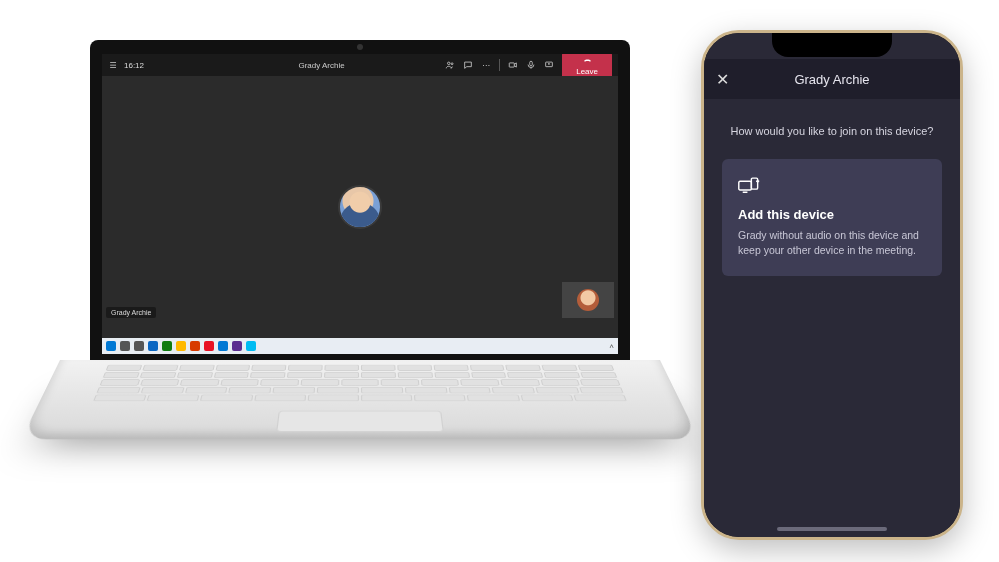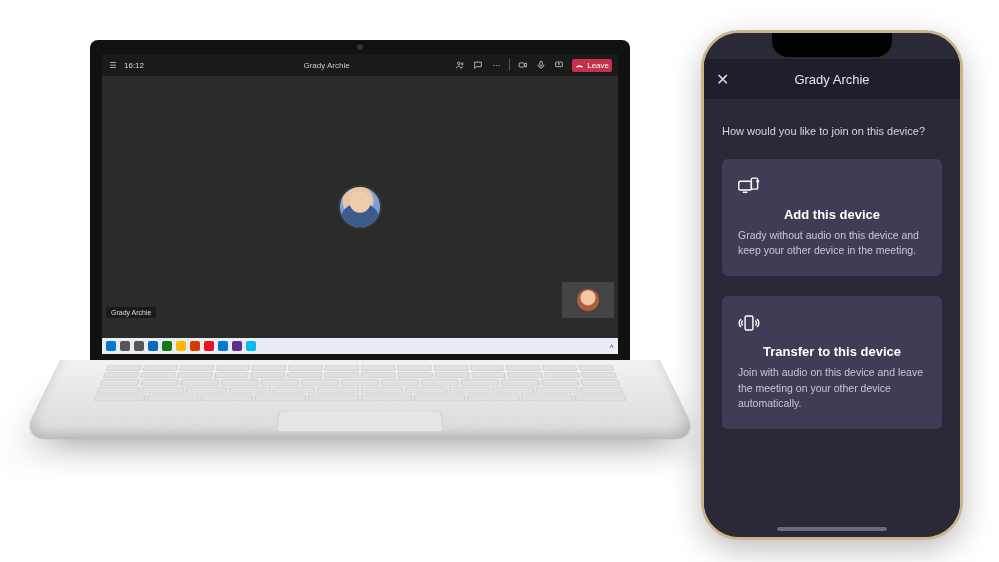--- a/index.html
+++ b/index.html
@@ -52,23 +52,23 @@
     gap: 6px;
   }
   .teams-topbar .left { display:flex; align-items:center; gap:6px; width:90px;}
   .teams-topbar .center { flex:1; text-align:center; color:#ccc;}
   .teams-topbar .right { display:flex; align-items:center; gap:8px; }
   .topbar-icon { width:10px; height:10px; display:flex; align-items:center; justify-content:center; color:#ccc;}
   .leave-btn {
     background:#c4314b;
     color:#fff;
     border-radius:2px;
-    padding:2px 3px;
+    padding:2px 14px;
     font-size:8px;
-    display:flex; align-items:center; gap:3px;
+    display:flex; align-items:center; gap:3px;flex-direction:column;
   }
   .leave-btn .micon{font-size:8px;}
 
   .teams-stage {
     position: absolute;
     top:22px; left:0; right:0; bottom:16px;
     background:#2b2b2b;
   }
   .center-avatar {
     position:absolute;
@@ -162,32 +162,32 @@
     background:#1f1e2b;
     position:relative;
     font-size:13px;
   }
   .phone-close{
     position:absolute; left:12px; top:50%; transform:translateY(-50%);
     font-size:16px; color:#ddd; cursor:pointer;
   }
   .phone-body{padding:26px 18px 10px;}
   .phone-prompt{
-    text-align:left; font-size:11px; color:#d6d5e0; margin-bottom:22px;
+    text-align:center; font-size:11px; color:#d6d5e0; margin-bottom:22px;
   }
   .phone-card{
     background:#3e3d55;
     border-radius:6px;
     padding:18px 16px 18px;
     margin-bottom:20px;
   }
   .phone-card .card-icon{
     width:20px;height:18px;color:#fff;margin-bottom:12px;display:block;
   }
-  .card-title{font-weight:600;font-size:13px;margin-bottom:6px;color:#fff;text-align:center;}
+  .card-title{font-weight:600;font-size:13px;margin-bottom:6px;color:#fff;}
   .card-desc{font-size:10.5px;line-height:1.45;color:#c8c7d6;}
   .home-indicator{
     position:absolute; bottom:6px; left:50%; transform:translateX(-50%);
     width:110px; height:4px; border-radius:3px; background:#6b6a7a;
   }
 
   svg{display:block}
 </style>
 </head>
 <body>
@@ -373,27 +373,16 @@
             <rect x="1" y="5" width="16" height="11" rx="1.5"></rect>
             <path d="M6 19h6"></path>
             <rect x="17" y="1" width="8" height="14" rx="1.5"></rect>
             <path d="M23 5h4M25 3v4" stroke="#fff"></path>
           </svg>
         </span>
         <div class="card-title">Add this device</div>
         <div class="card-desc">Grady without audio on this device and keep your other device in the meeting.</div>
       </div>
 
-      <div class="phone-card">
-        <span class="card-icon">
-          <svg width="22" height="18" viewBox="0 0 28 22" fill="none" stroke="#fff" stroke-width="1.8">
-            <rect x="9" y="2" width="10" height="18" rx="2"></rect>
-            <path d="M6 8c-2 1-2 5 0 6M4 6c-3.5 2-3.5 8 0 10"></path>
-            <path d="M22 8c2 1 2 5 0 6M24 6c3.5 2 3.5 8 0 10"></path>
-          </svg>
-        </span>
-        <div class="card-title">Transfer to this device</div>
-        <div class="card-desc">Join with audio on this device and leave the meeting on your other device automatically.</div>
-      </div>
     </div>
     <div class="home-indicator"></div>
   </div>
 </div>
 
 </body></html>

